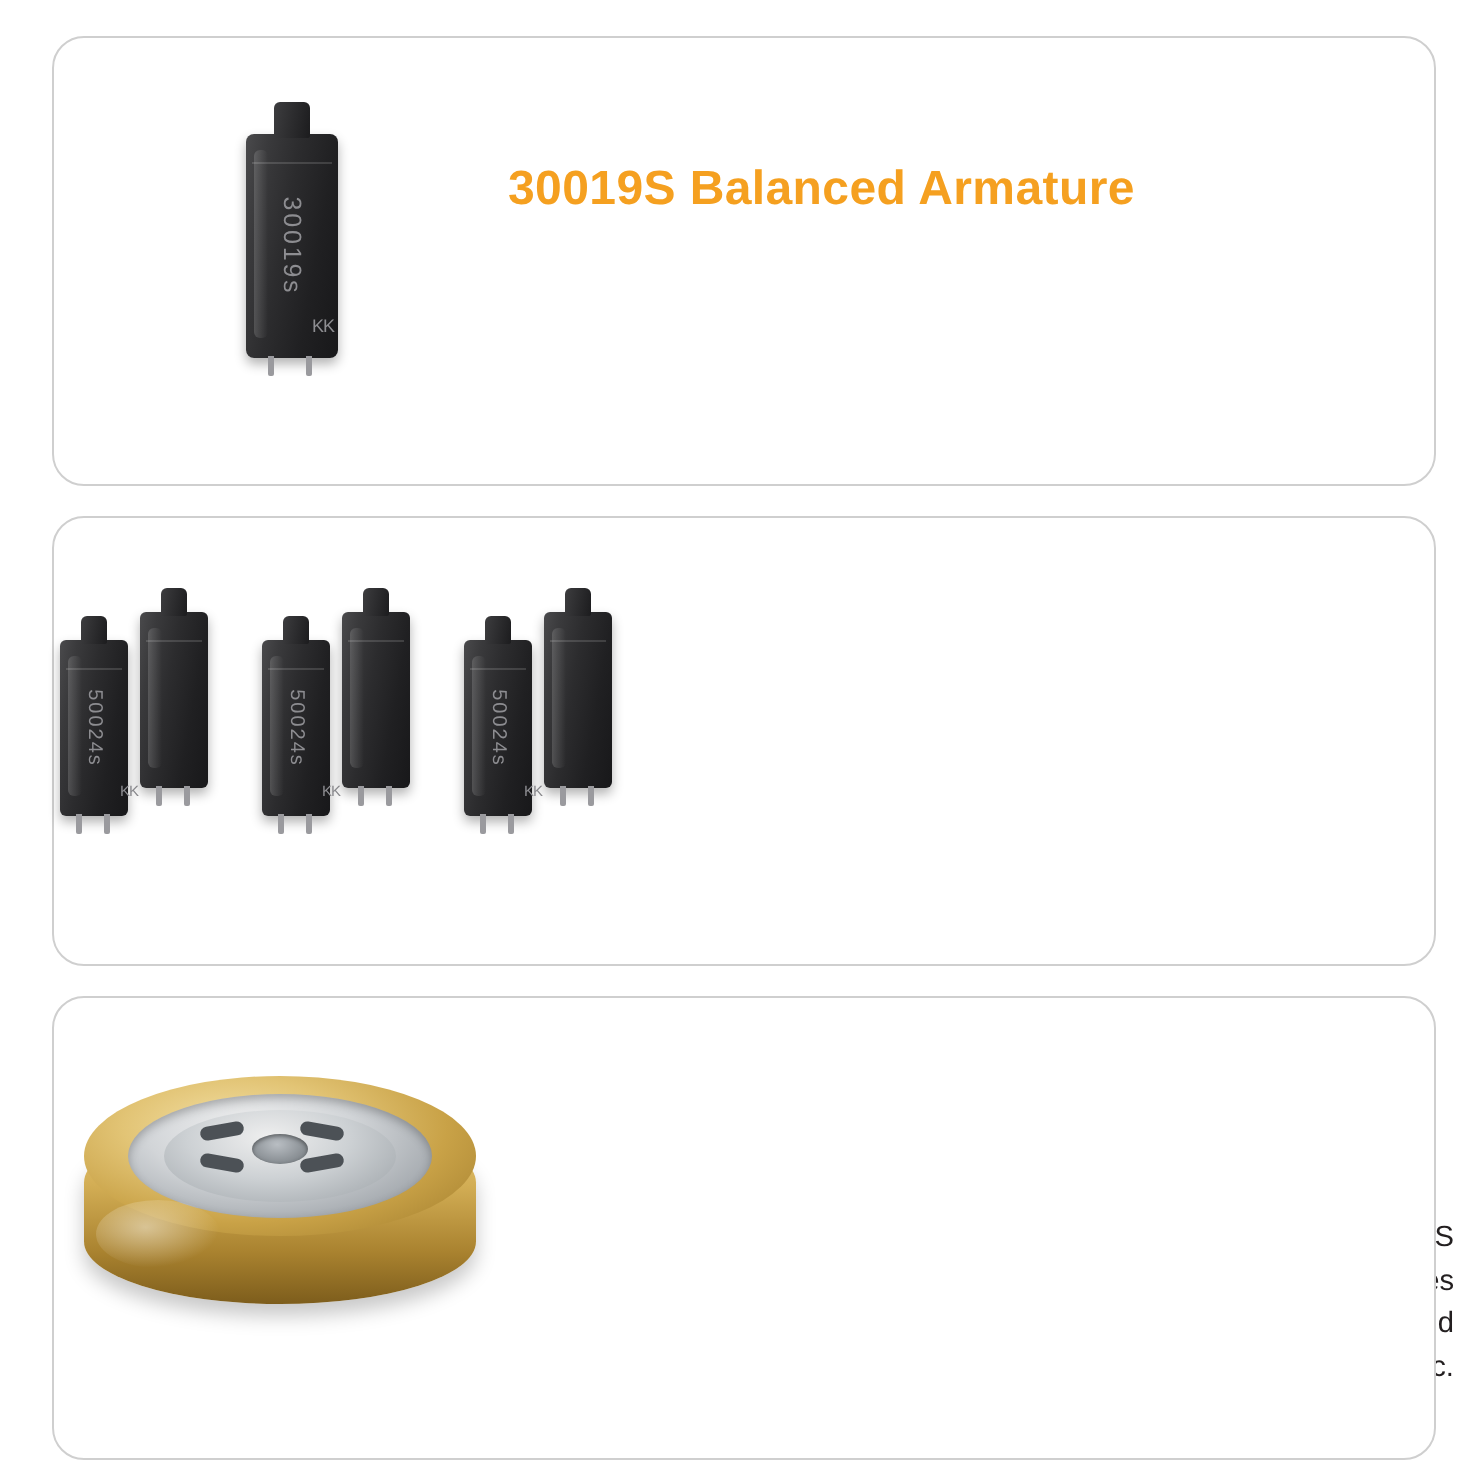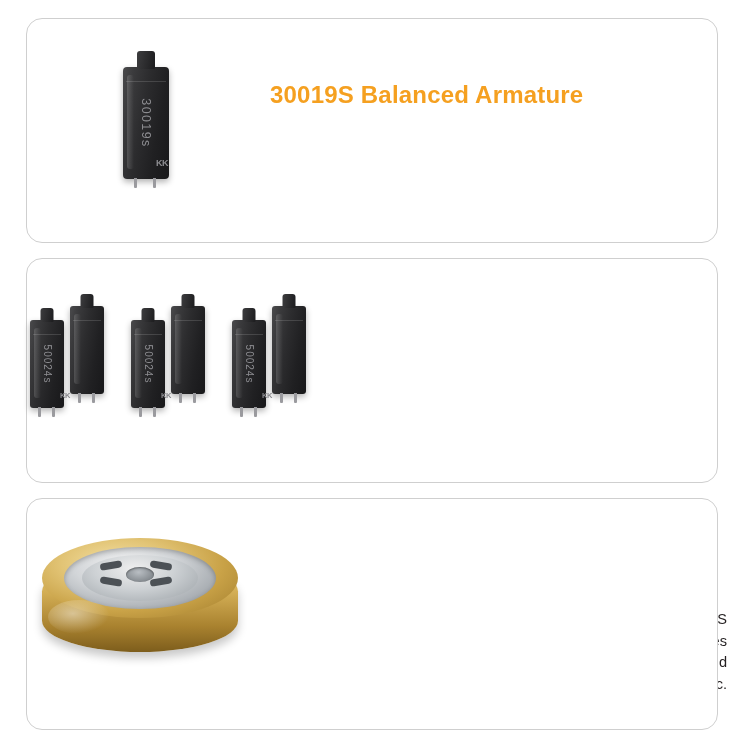--- a/index.html
+++ b/index.html
@@ -34,21 +34,21 @@
   .card-3 { left: 26px;  top: 498px; width: 692px; height: 232px; }
 
   .title {
     position: absolute;
     font-size: 24px;
     font-weight: bold;
     color: #f5a020;
     letter-spacing: .2px;
     white-space: nowrap;
   }
-  .title-1 { left: 243px; top: 62px;  }
+  .title-1 { left: 227px; top: 62px;  }
   .title-2 { left: 300px; top: 308px; text-align: right; }
 
   .body-text {
     position: absolute;
     font-size: 14.6px;
     line-height: 21.5px;
     color: #231f20;
   }
   .body-1 { left: 233px; top: 99px;  width: 470px; }
   .body-2 { left: 300px; top: 350px; width: 400px; text-align: right; }
@@ -126,21 +126,21 @@
   }
   .ba.small .code {
     font-size: 10px;
     letter-spacing: 1px;
   }
   .ba .brand {
     position: absolute;
     left: 8px;
     bottom: 11px;
     font-size: 9px;
-    font-weight: bold;
+    font-weight: normal;
     color: #8d8d91;
     letter-spacing: -.5px;
     padding-left: 25px;
   }
   .ba.small .brand {
     left: 5px;
     bottom: 8px;
     font-size: 7.5px;
   }
 

